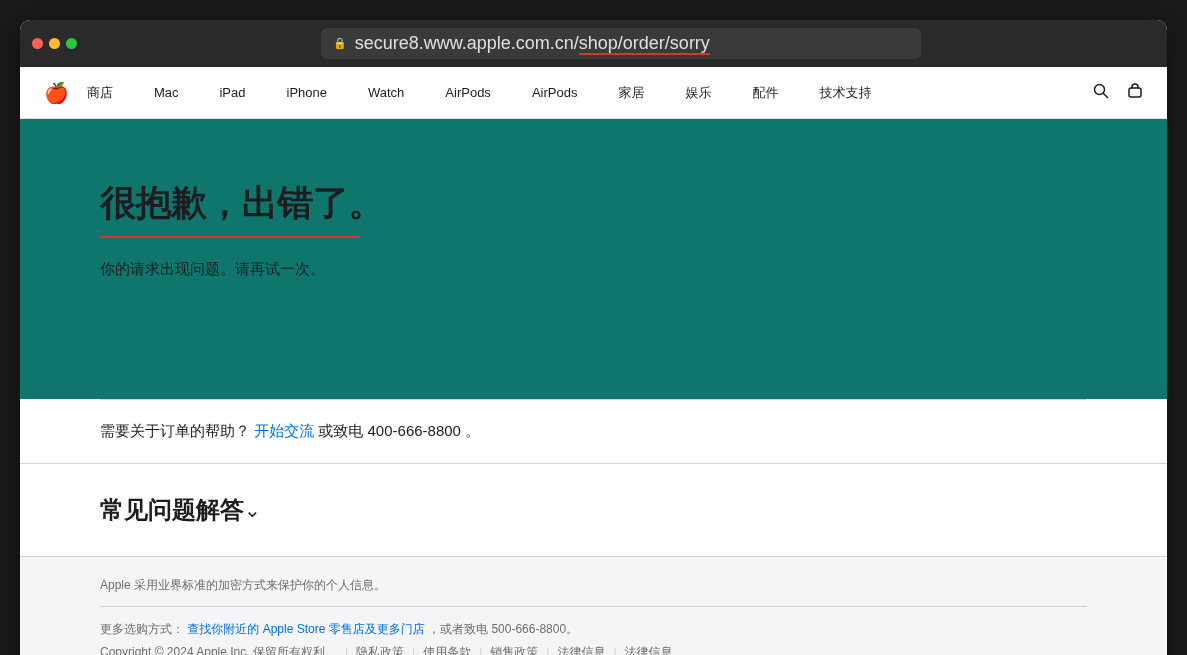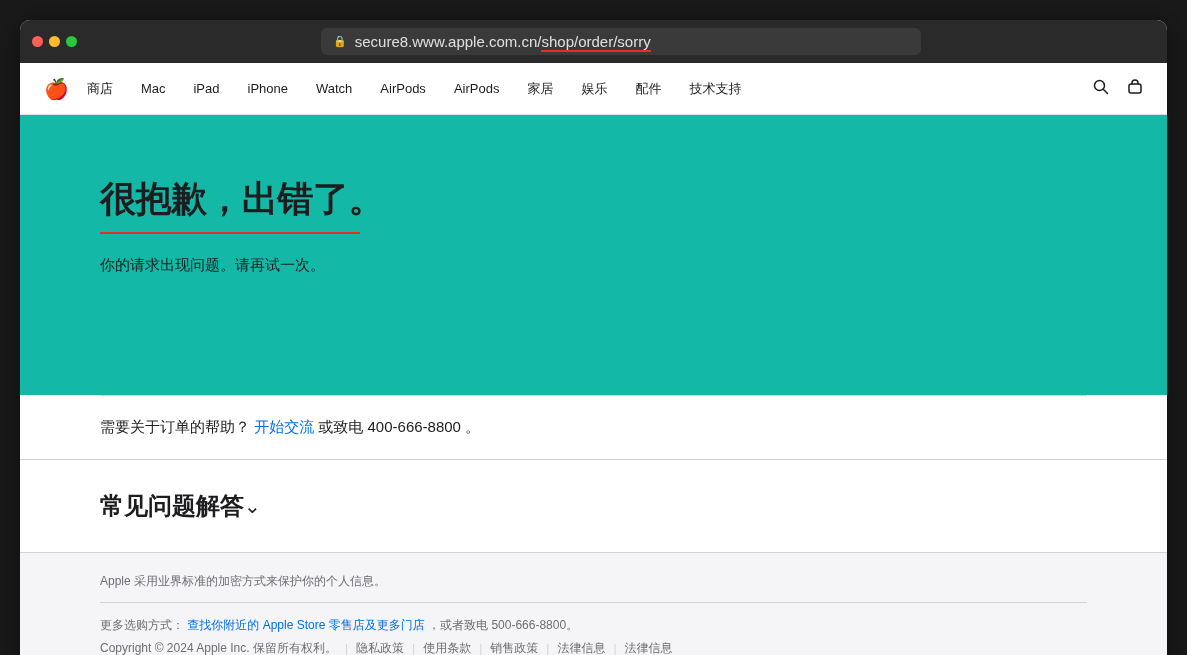--- a/index.html
+++ b/index.html
@@ -50,21 +50,21 @@
       gap: 8px;
       max-width: 600px;
       margin: 0 auto;
     }
     .lock-icon {
       color: #aaa;
       font-size: 11px;
     }
     .url-text {
       color: #e0e0e0;
-      font-size: 15px;
+      font-size: 18px;
       font-family: -apple-system, BlinkMacSystemFont, sans-serif;
     }
     .url-highlight {
       border-bottom: 2px solid #e0302a;
     }
 
     
     .nav-bar {
       background: rgba(255,255,255,0.92);
       backdrop-filter: blur(10px);
@@ -75,21 +75,21 @@
       height: 52px;
     }
     .nav-logo {
       font-size: 20px;
       color: #1d1d1f;
       margin-right: 4px;
     }
     .nav-items {
       display: flex;
       align-items: center;
-      gap: 0;
+      gap: 13px;
       flex: 1;
     }
     .nav-item {
       color: #1d1d1f;
       font-size: 13px;
       padding: 0 14px;
       cursor: pointer;
       white-space: nowrap;
       text-decoration: none;
       display: flex;
@@ -102,21 +102,21 @@
       gap: 18px;
     }
     .nav-icon {
       color: #1d1d1f;
       font-size: 16px;
       cursor: pointer;
     }
 
     
     .main-content {
-      background: #14b8a6;
+      background: #0f766e;
       padding: 60px 80px 0 80px;
       min-height: 280px;
     }
     .error-title {
       font-size: 36px;
       font-weight: 700;
       color: #1d1d1f;
       margin-bottom: 8px;
       letter-spacing: -0.5px;
     }

